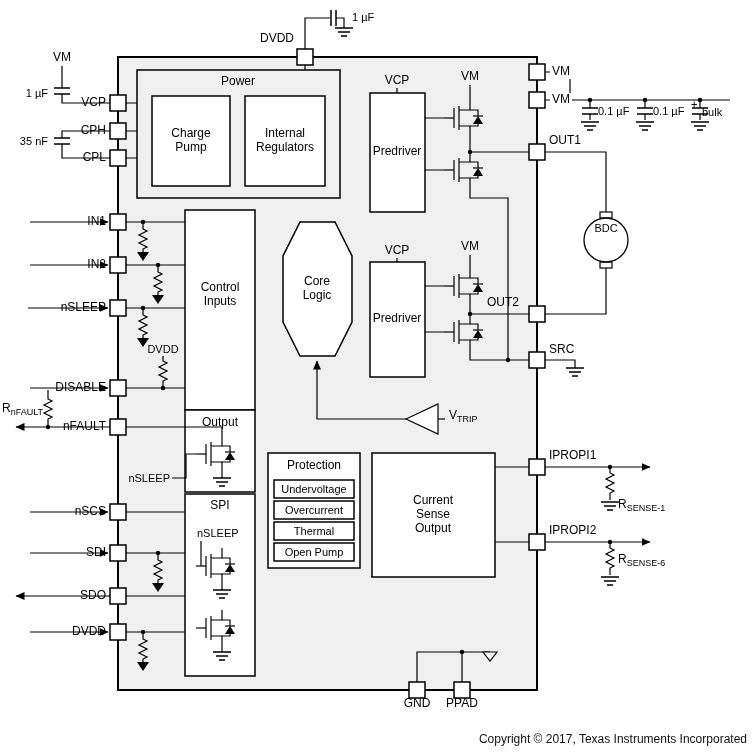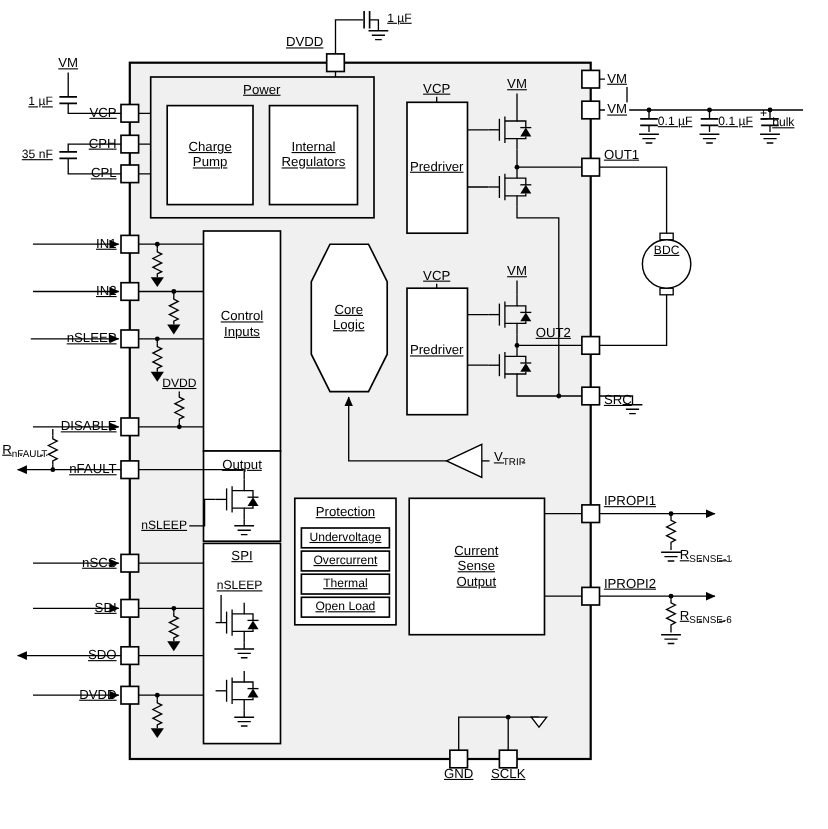--- a/index.html
+++ b/index.html
@@ -1,20 +1,20 @@
 <!DOCTYPE html>
 <html><head>
 <meta charset="utf-8">
 <title>Block Diagram</title>
 <style>
   html,body{margin:0;padding:0;background:#fff;}
   .stage{position:relative;width:753px;height:754px;background:#fff;
          font-family:"Liberation Sans",sans-serif;color:#000;overflow:hidden;}
   .stage svg{position:absolute;left:0;top:0;}
-  .lbl{position:absolute;font-size:12px;line-height:1.15;white-space:pre-line;color:#000;text-decoration:underline;}
+  .lbl{position:absolute;font-size:12px;line-height:1.15;white-space:pre-line;color:#000;}
   .ctr{transform:translate(-50%,-50%);text-align:center;}
   .r{transform:translate(-100%,-50%);text-align:right;white-space:nowrap;}
   .l{transform:translateY(-50%);white-space:nowrap;}
   .bg{background:#fff;padding:0 2px;}
   .s11{font-size:11px;}
   .sub{font-size:9px;vertical-align:-3px;}
   .copy{position:absolute;right:6px;top:732px;font-size:12px;color:#111;}
 </style>
 </head>
 <body>
@@ -247,27 +247,27 @@
 <div class="lbl r" style="left:106px;top:427px">nFAULT</div>
 <div class="lbl r" style="left:106px;top:512px">nSCS</div>
 <div class="lbl r" style="left:106px;top:553px">SDI</div>
 <div class="lbl r" style="left:106px;top:596px">SDO</div>
 <div class="lbl r" style="left:106px;top:632px">DVDD</div>
 
 <div class="lbl l bg" style="left:550px;top:72px">VM</div>
 <div class="lbl l bg" style="left:550px;top:100px">VM</div>
 <div class="lbl l" style="left:549px;top:141px">OUT1</div>
 <div class="lbl r" style="left:519px;top:303px">OUT2</div>
-<div class="lbl l" style="left:549px;top:364px">SRC</div>
+<div class="lbl l" style="left:549px;top:350px">SRC</div>
 <div class="lbl l" style="left:549px;top:456px">IPROPI1</div>
 <div class="lbl l" style="left:549px;top:531px">IPROPI2</div>
 
 <div class="lbl r" style="left:294px;top:39px">DVDD</div>
 <div class="lbl ctr" style="left:417px;top:704px">GND</div>
-<div class="lbl ctr" style="left:462px;top:704px">SCLK</div>
+<div class="lbl ctr" style="left:462px;top:704px">PPAD</div>
 
 <div class="lbl ctr" style="left:62px;top:58px">VM</div>
 <div class="lbl ctr" style="left:397px;top:81px">VCP</div>
 <div class="lbl ctr" style="left:397px;top:251px">VCP</div>
 <div class="lbl ctr" style="left:470px;top:77px">VM</div>
 <div class="lbl ctr" style="left:470px;top:247px">VM</div>
 <div class="lbl ctr s11" style="left:163px;top:349px">DVDD</div>
 <div class="lbl r s11" style="left:170px;top:478px">nSLEEP</div>
 <div class="lbl l s11" style="left:197px;top:533px">nSLEEP</div>
 
@@ -293,20 +293,21 @@
 <div class="lbl ctr" style="left:317px;top:289px">Core
 Logic</div>
 <div class="lbl ctr" style="left:397px;top:152px">Predriver</div>
 <div class="lbl ctr" style="left:397px;top:319px">Predriver</div>
 <div class="lbl ctr" style="left:220px;top:423px">Output</div>
 <div class="lbl ctr" style="left:220px;top:506px">SPI</div>
 <div class="lbl ctr" style="left:314px;top:466px">Protection</div>
 <div class="lbl ctr s11" style="left:314px;top:489px">Undervoltage</div>
 <div class="lbl ctr s11" style="left:314px;top:510px">Overcurrent</div>
 <div class="lbl ctr s11" style="left:314px;top:531px">Thermal</div>
-<div class="lbl ctr s11" style="left:314px;top:552px">Open Load</div>
+<div class="lbl ctr s11" style="left:314px;top:552px">Open Pump</div>
 <div class="lbl ctr" style="left:433px;top:515px">Current
 Sense
 Output</div>
 <div class="lbl ctr s11" style="left:606px;top:228px">BDC</div>
 
+<div class="copy">Copyright © 2017, Texas Instruments Incorporated</div>
 
 </div>
 
 </body></html>

